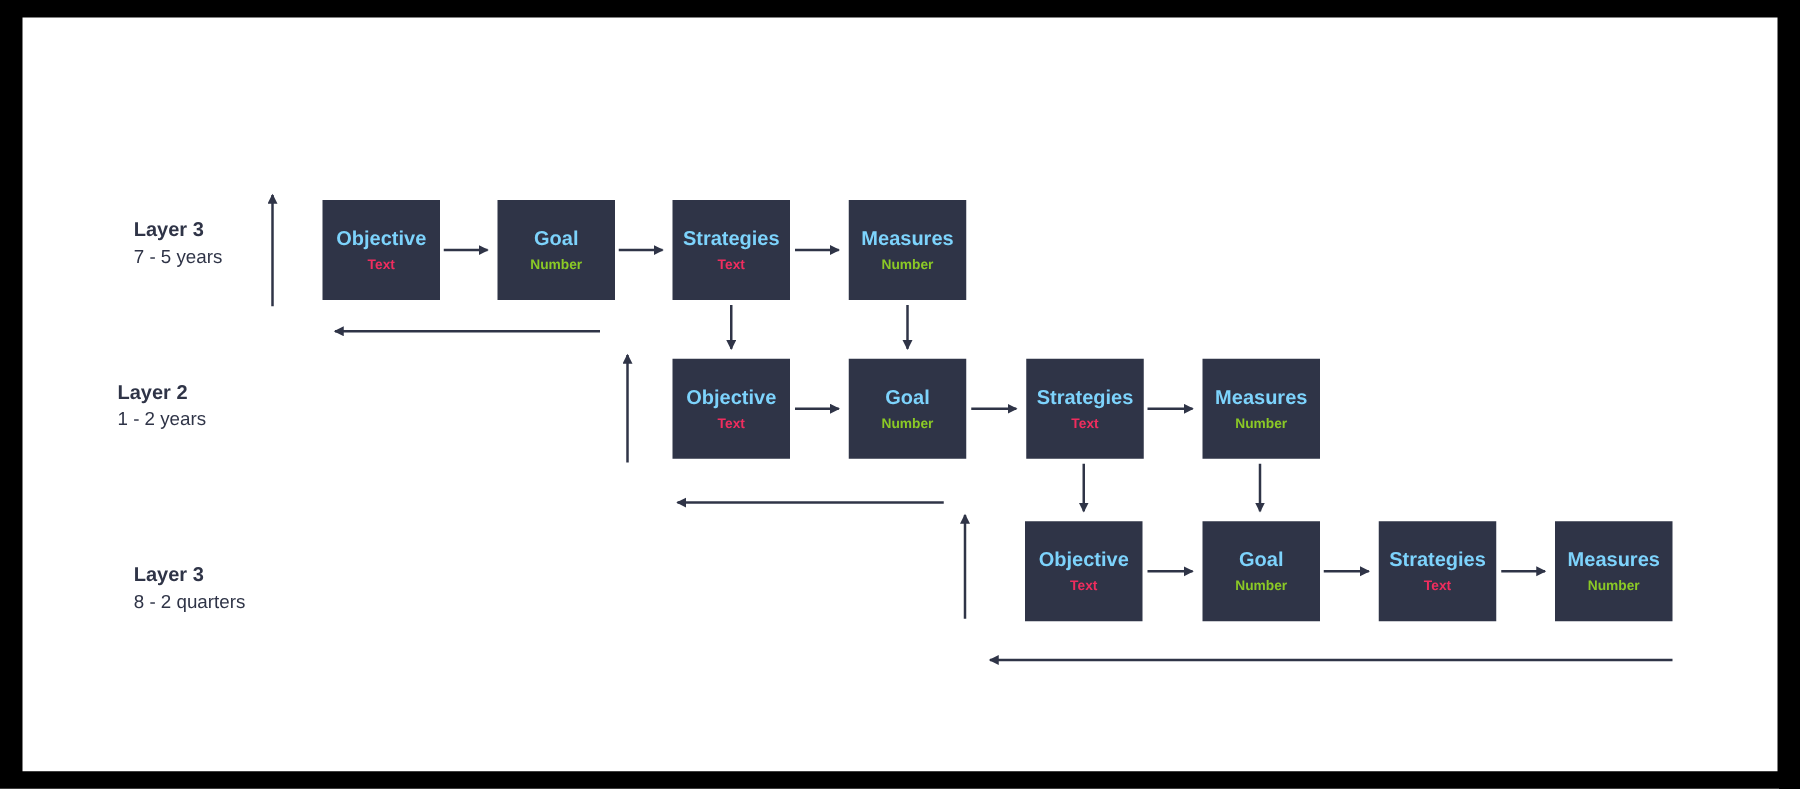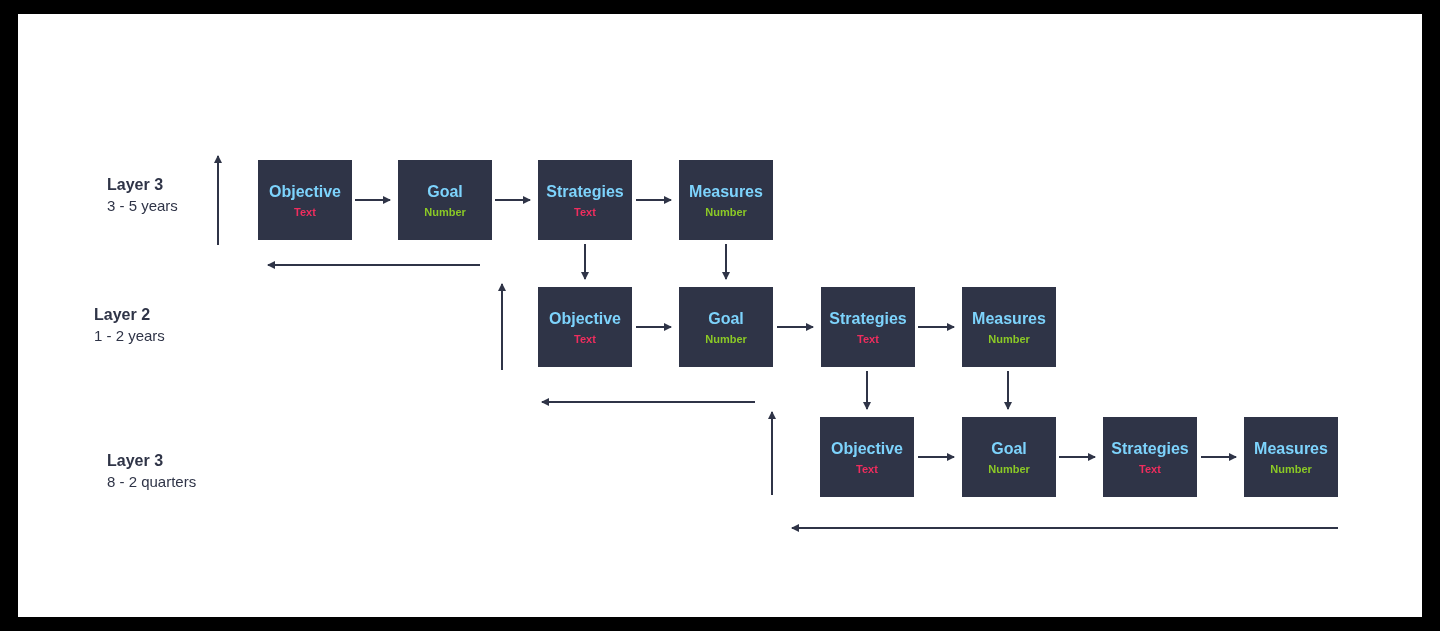--- a/index.html
+++ b/index.html
@@ -56,21 +56,21 @@
 </style>
 </head>
 <body>
 
 <div class="stage">
   <div class="canvas"></div>
 
 
   <div class="layer-label" style="left:107px;top:176px;">
     <div class="layer-name">Layer 3</div>
-    <div class="layer-sub">3 - 5 years</div>
+    <div class="layer-sub">7 - 5 years</div>
   </div>
   <div class="layer-label" style="left:94px;top:306px;">
     <div class="layer-name">Layer 2</div>
     <div class="layer-sub">1 - 2 years</div>
   </div>
   <div class="layer-label" style="left:107px;top:452px;">
     <div class="layer-name">Layer 3</div>
     <div class="layer-sub">8 - 2 quarters</div>
   </div>
 

